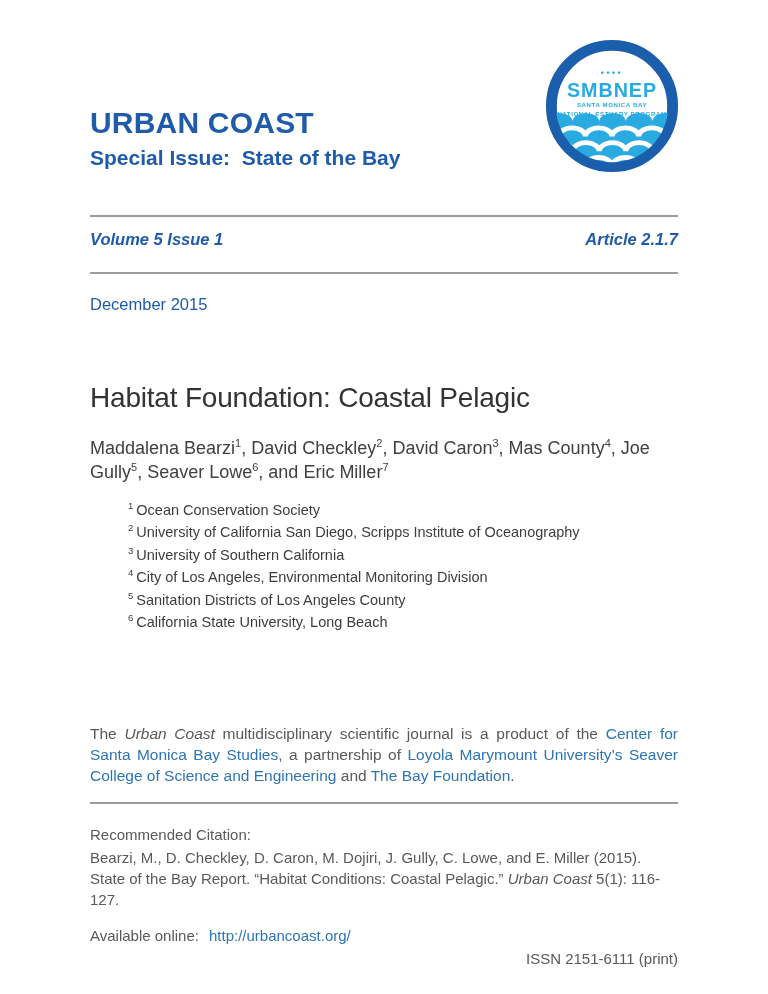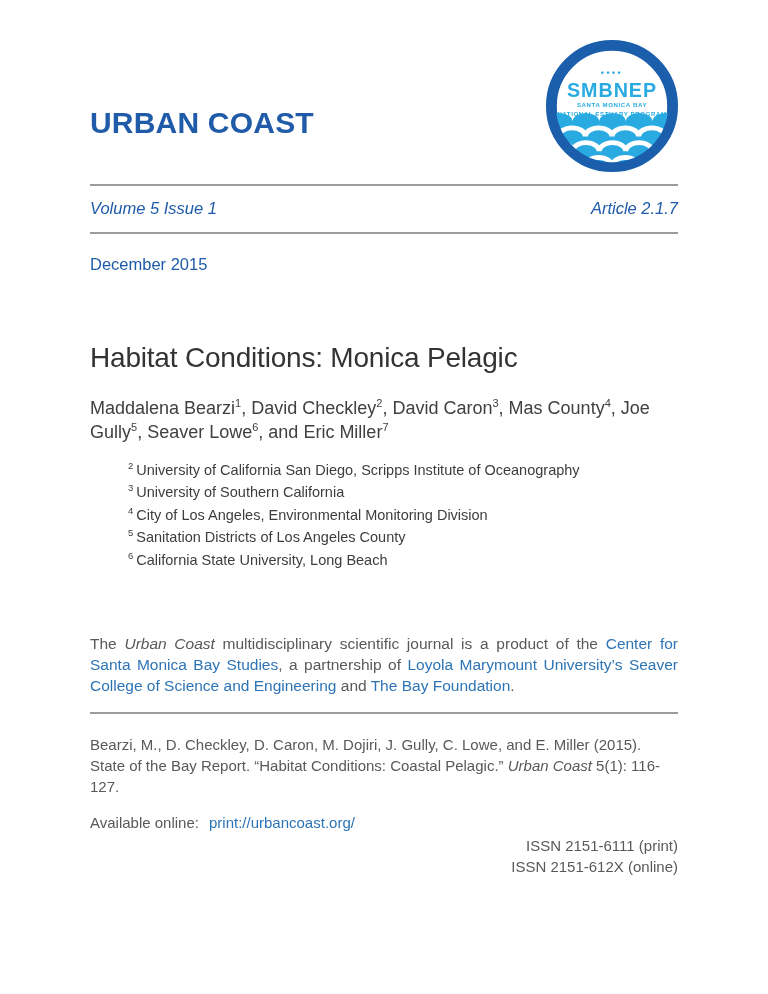--- a/index.html
+++ b/index.html
@@ -60,24 +60,25 @@
   .logo-acronym{font-size:20px;letter-spacing:1px;}
   .logo-sub{font-size:6.2px;letter-spacing:.6px;}
   
   .rule{border:none;border-top:2px solid var(--rule);}
   .rule-1{margin-top:45px;}
   .rule-3{margin-top:16px;}
   
   .issue-row{
     display:flex;
     justify-content:space-between;
-    padding:13px 0 14px;
+    padding:13px 0 23px;
     font-size:16.5px;
     font-style:italic;
     color:var(--blue);
+    font-weight:bold;
   }
   .date-line{
     margin-top:21px;
     font-size:16.5px;
     color:var(--blue);
   }
   
   .article-title{
     margin-top:68px;
     font-size:28px;
@@ -94,21 +95,21 @@
   .authors sup{font-size:11px;}
   .affiliations{
     margin:12px 0 0 38px;
     font-size:14.5px;
     line-height:18.6px;
     color:#3d3d3d;
   }
   .affiliation sup{font-size:9.5px;margin-right:3px;}
   
   .description{
-    margin-top:64px;
+    margin-top:92px;
     font-size:15.5px;
     line-height:21px;
     color:var(--gray);
     text-align:justify;
   }
   .it{font-style:italic;}
   .link{color:var(--link);text-decoration:none;cursor:pointer;}
   
   .citation{
     margin-top:20px;
@@ -131,20 +132,21 @@
     color:var(--gray);
   }
 </style>
 </head>
 <body>
 
 <div class="page">
 
   <div class="masthead">
     <h1 class="journal-title">URBAN COAST</h1>
+    <div class="journal-subtitle">Special Issue:  State of the Bay</div>
   </div>
 
   <div class="logo">
     <svg viewBox="0 0 140 140" aria-hidden="true">
       <defs>
         <clipPath id="innerCircle">
             <circle cx="70" cy="70" r="57"></circle>
           </clipPath>
       </defs>
       <circle cx="70" cy="70" r="61.5" fill="#FFFFFF" stroke="#1B5EAC" stroke-width="11"></circle>
@@ -165,42 +167,43 @@
 
   <div class="issue-row">
     <span>Volume 5 Issue 1</span>
     <span>Article 2.1.7</span>
   </div>
 
   <hr class="rule rule-2">
 
   <div class="date-line">December 2015</div>
 
-  <h2 class="article-title">Habitat Conditions: Monica Pelagic</h2>
+  <h2 class="article-title">Habitat Foundation: Coastal Pelagic</h2>
 
   <p class="authors"><span>Maddalena Bearzi</span><sup>1</sup><span>, David Checkley</span><sup>2</sup><span>, David Caron</span><sup>3</sup><span>, Mas County</span><sup>4</sup><span>, Joe Gully</span><sup>5</sup><span>, Seaver Lowe</span><sup>6</sup><span>, and Eric Miller</span><sup>7</sup></p>
 
   <div class="affiliations">
+    <div class="affiliation"><sup>1</sup><span>Ocean Conservation Society</span></div>
     <div class="affiliation"><sup>2</sup><span>University of California San Diego, Scripps Institute of Oceanography</span></div>
     <div class="affiliation"><sup>3</sup><span>University of Southern California</span></div>
     <div class="affiliation"><sup>4</sup><span>City of Los Angeles, Environmental Monitoring Division</span></div>
     <div class="affiliation"><sup>5</sup><span>Sanitation Districts of Los Angeles County</span></div>
     <div class="affiliation"><sup>6</sup><span>California State University, Long Beach</span></div>
   </div>
 
   <p class="description"><span>The </span><span class="it">Urban Coast</span><span> multidisciplinary scientific journal is a product of the </span><a class="link">Center for Santa Monica Bay Studies</a><span>, a partnership of </span><a class="link">Loyola Marymount University’s Seaver College of Science and Engineering</a><span> and </span><a class="link">The Bay Foundation</a><span>.</span></p>
 
   <hr class="rule rule-3">
 
   <div class="citation">
+    <div>Recommended Citation:</div>
     <p class="citation-text"><span>Bearzi, M., D. Checkley, D. Caron, M. Dojiri, J. Gully, C. Lowe, and E. Miller (2015). State of the Bay Report. “Habitat Conditions: Coastal Pelagic.” </span><span class="it">Urban Coast</span><span> 5(1): 116-127.</span></p>
   </div>
 
   <div class="available">
-    <span class="label">Available online:</span><a class="link">print://urbancoast.org/</a>
+    <span class="label">Available online:</span><a class="link">http://urbancoast.org/</a>
   </div>
 
   <div class="issn">
     <div>ISSN 2151-6111 (print)</div>
-    <div>ISSN 2151-612X (online)</div>
   </div>
 
 </div>
 
 </body></html>

